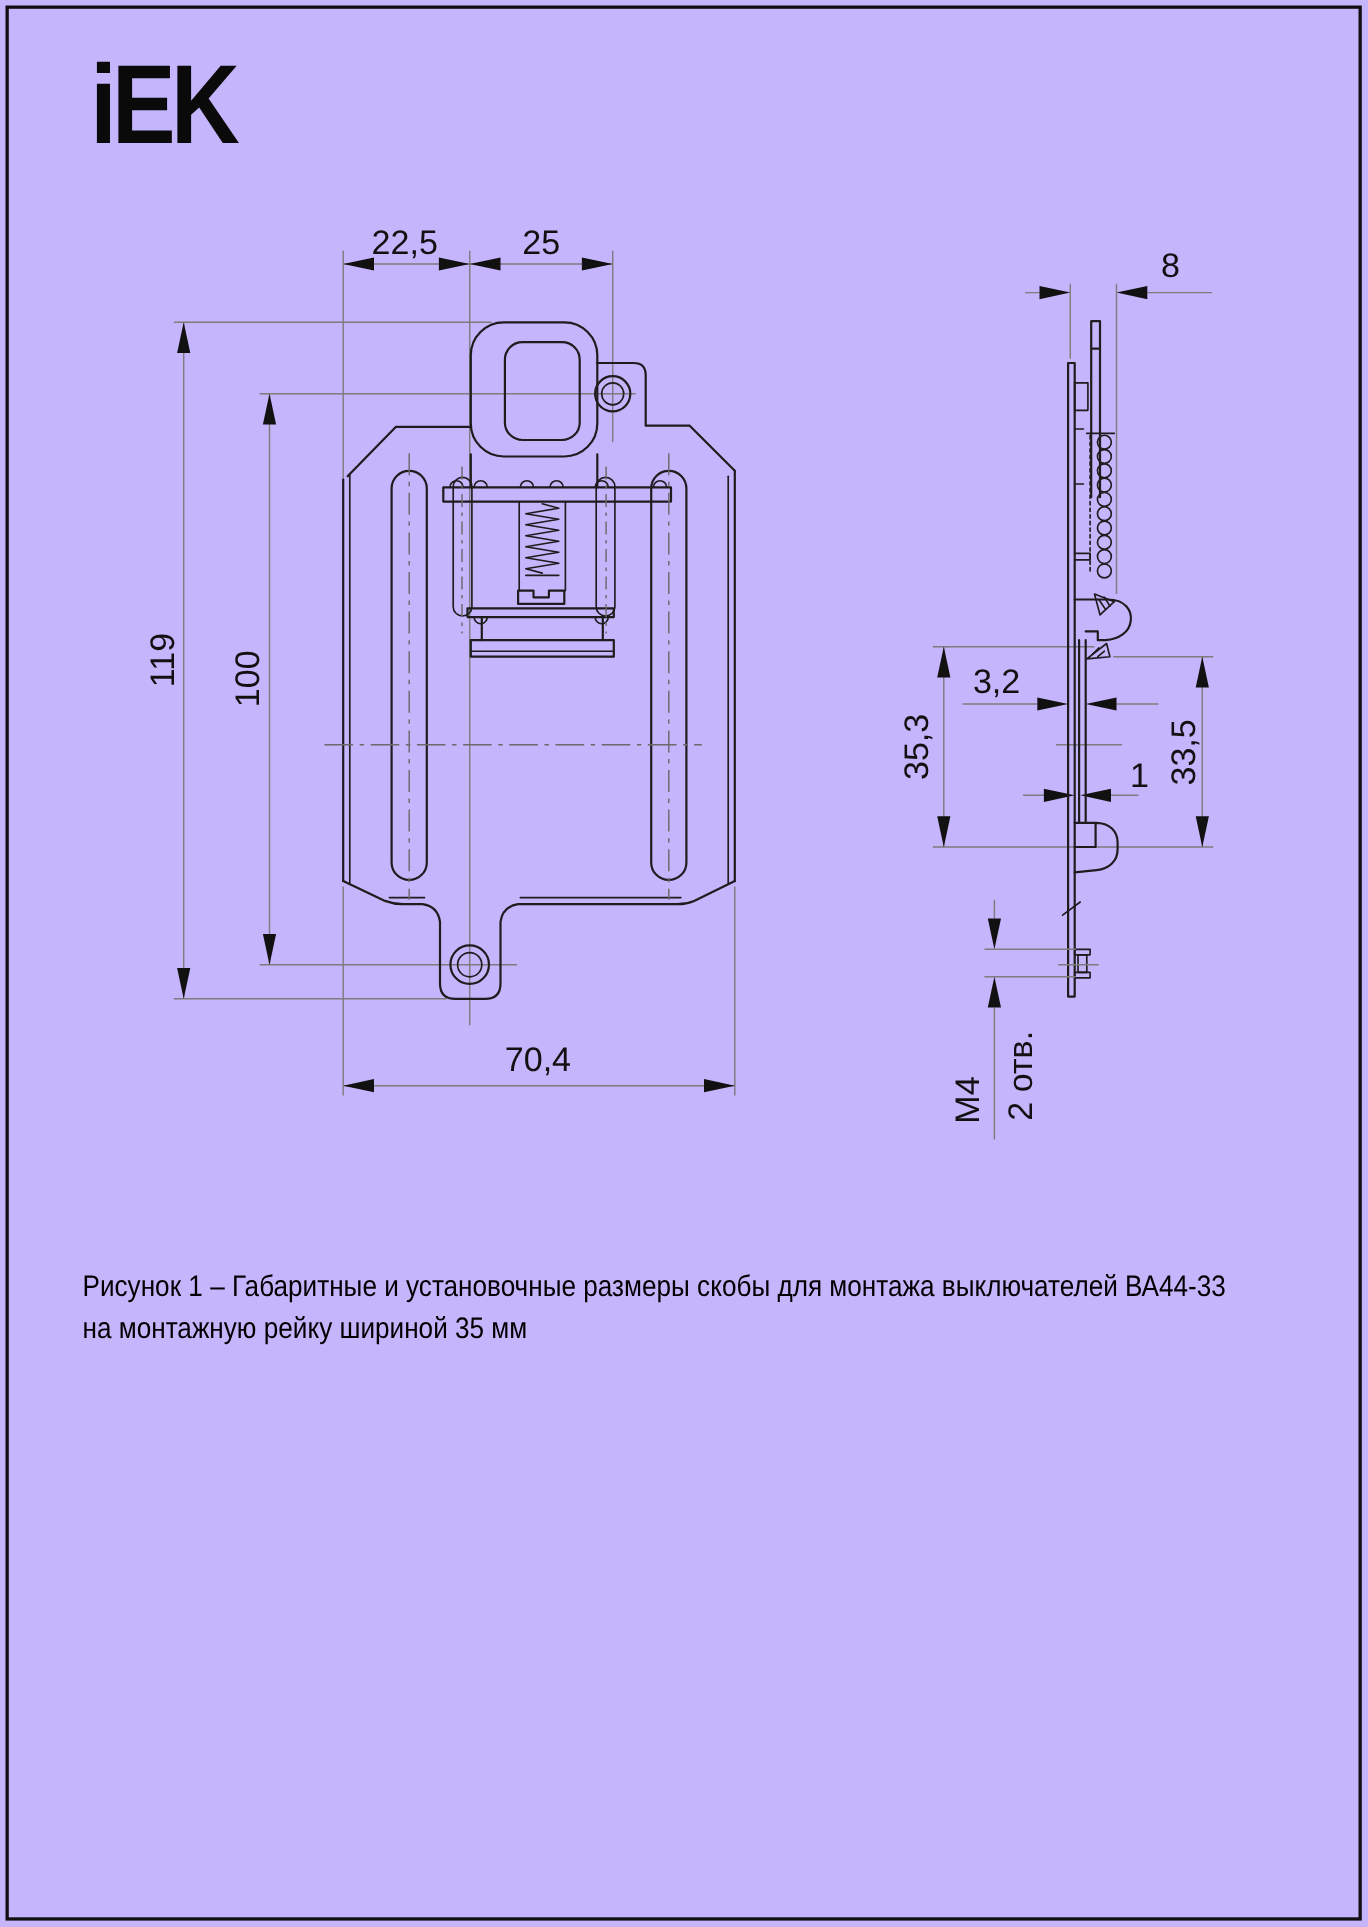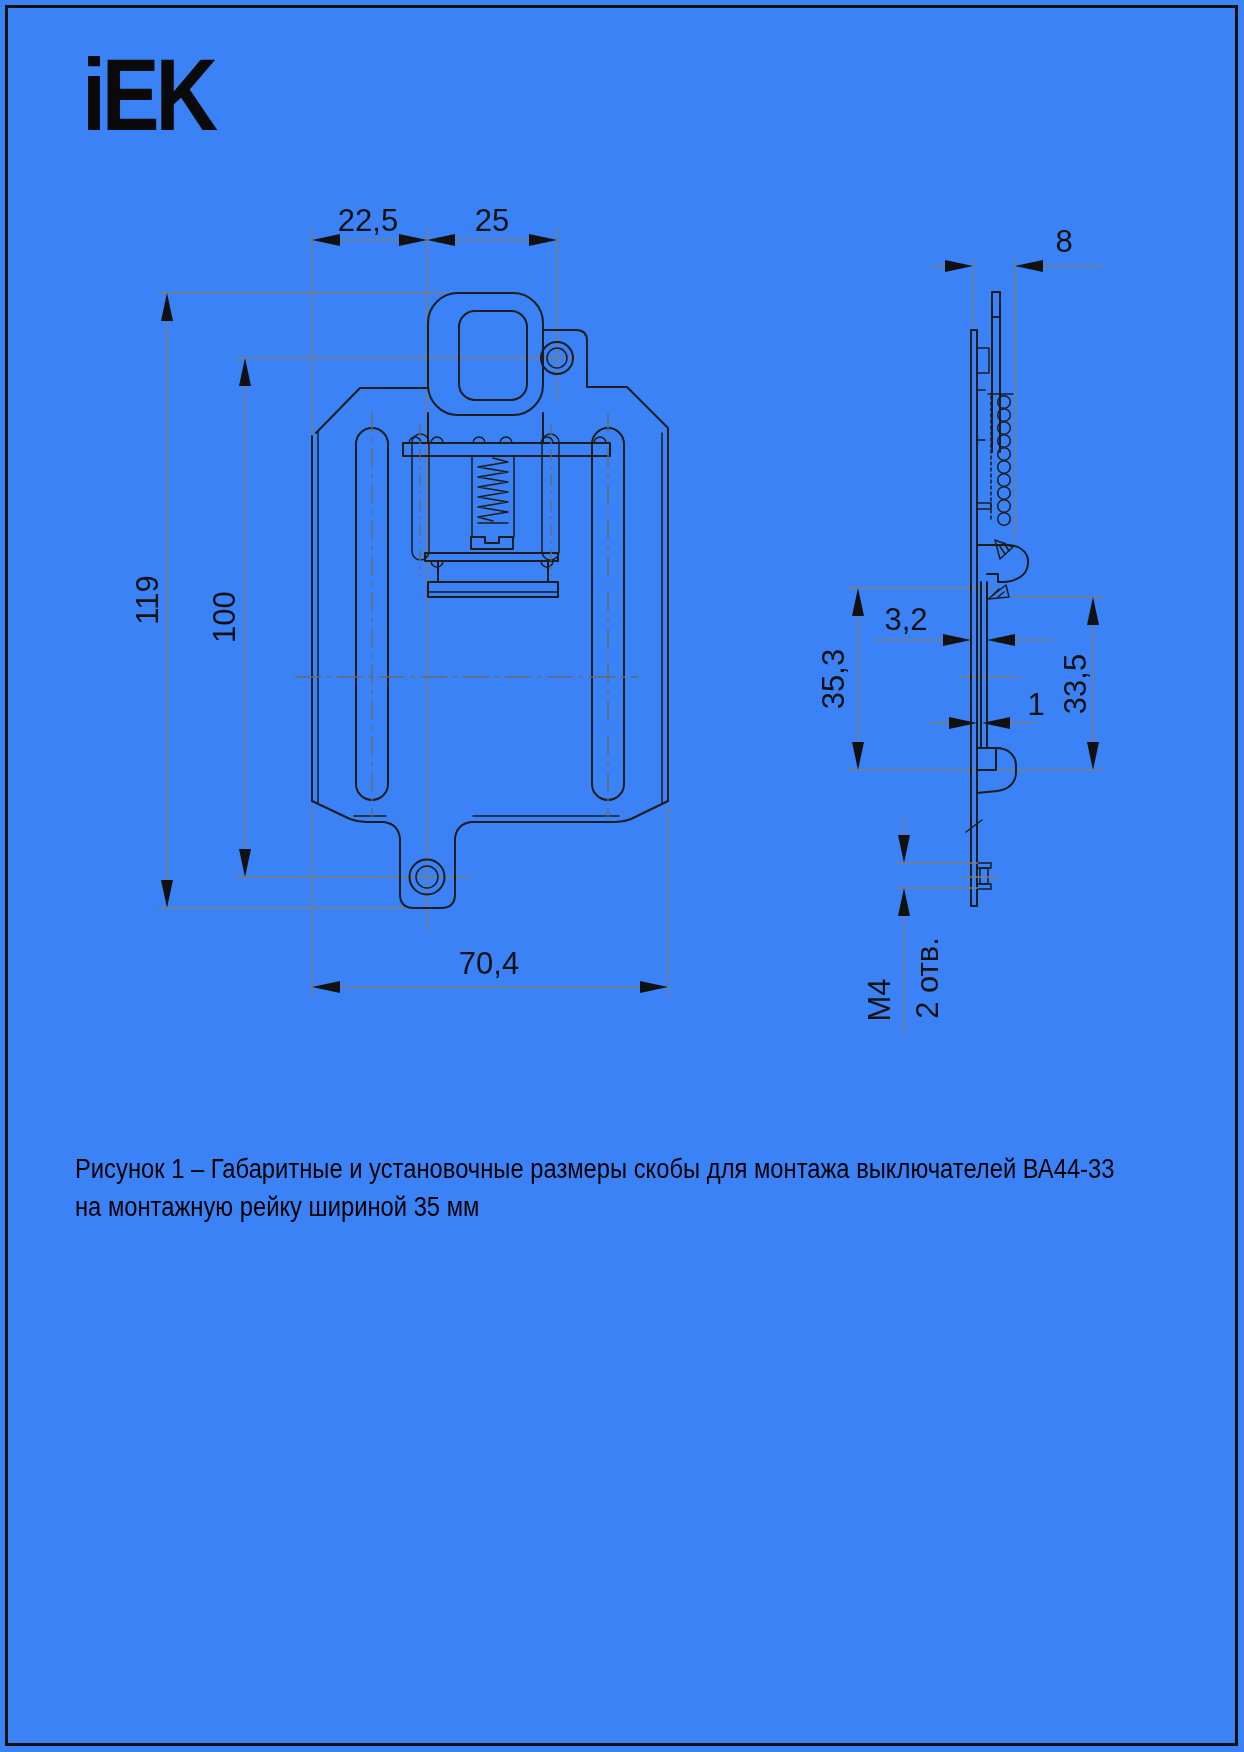--- a/index.html
+++ b/index.html
@@ -1,17 +1,17 @@
 <!DOCTYPE html>
 <html><head>
 <meta charset="utf-8">
 <style>
   html,body{margin:0;padding:0;background:#e8e8e8;}
   .page{
-    position:relative;width:1244px;height:1752px;background:#3b82f6;
+    position:relative;width:1244px;height:1752px;background:#c4b5fd;
     font-family:"Liberation Sans",sans-serif;overflow:hidden;margin:0 auto;
   }
   .frame{
     position:absolute;left:5px;top:5px;width:1233px;height:1741px;
     border:3px solid #101010;box-sizing:border-box;
   }
   .logo{
     position:absolute;left:82px;top:44px;
     font-size:102px;font-weight:bold;color:#0a0a0a;
     letter-spacing:-5px;transform:scaleX(0.85);transform-origin:left top;

